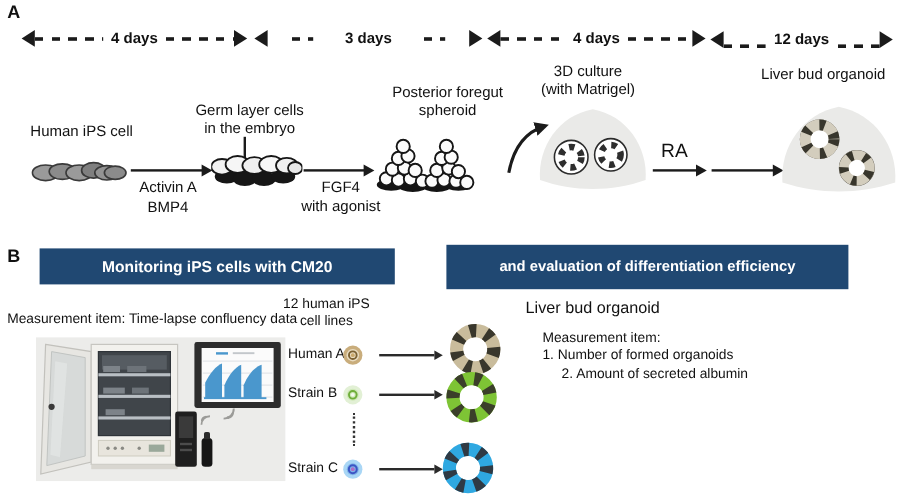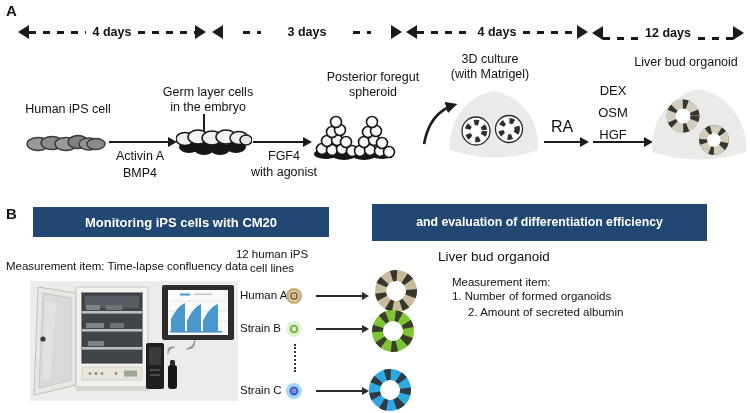--- a/index.html
+++ b/index.html
@@ -171,25 +171,20 @@
     <g>
       <circle cx="63" cy="43" r="13.5" fill="#ffffff" stroke="#2b2b2b" stroke-width="1.3"></circle>
       <circle cx="63" cy="43" r="8.2" fill="none" stroke="#2e2e2e" stroke-width="5.4" stroke-dasharray="4.5 5.2"></circle>
       <circle cx="63" cy="43" r="4.4" fill="#ffffff"></circle>
     </g>
   </svg>
 
   <div class="lbl" style="left:540px;top:120px;width:44px;font-size:16px;">RA</div>
   <div class="harrow" style="left:544px;top:141px;width:37px;"></div>
 
-  <div class="lbl" style="left:585px;top:80px;width:56px;font-size:13px;line-height:22px;">
-    <div>DEX</div>
-    <div>OSM</div>
-    <div>HGF</div>
-  </div>
   <div class="harrow" style="left:593px;top:141px;width:52px;"></div>
 
   <div class="lbl" style="left:622px;top:55px;width:128px;">Liver bud organoid</div>
   <svg class="abs" style="left:648px;top:84px;" width="102" height="80" viewBox="0 0 102 80">
     <path d="M4,68 C2,38 21,11 51,5 C81,11 100,38 98,68 C67,78 35,78 4,68 Z" fill="#eaeae8"></path>
     <g>
       <circle cx="35" cy="32" r="16" fill="#ffffff" stroke="#55524a" stroke-width="1"></circle>
       <circle cx="35" cy="32" r="12" fill="none" stroke="#d3cdbd" stroke-width="9"></circle>
       <circle cx="35" cy="32" r="12" fill="none" stroke="#38362c" stroke-width="9" stroke-dasharray="4.5 9.5"></circle>
       <circle cx="35" cy="32" r="6.5" fill="#ffffff"></circle>

